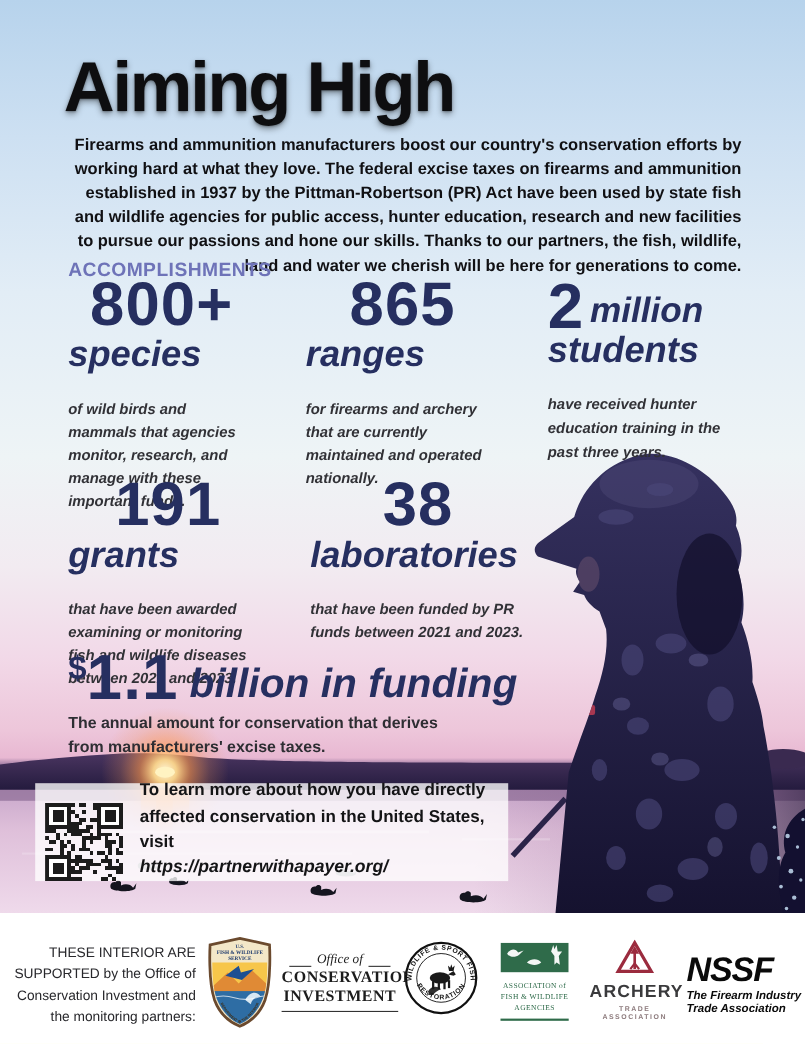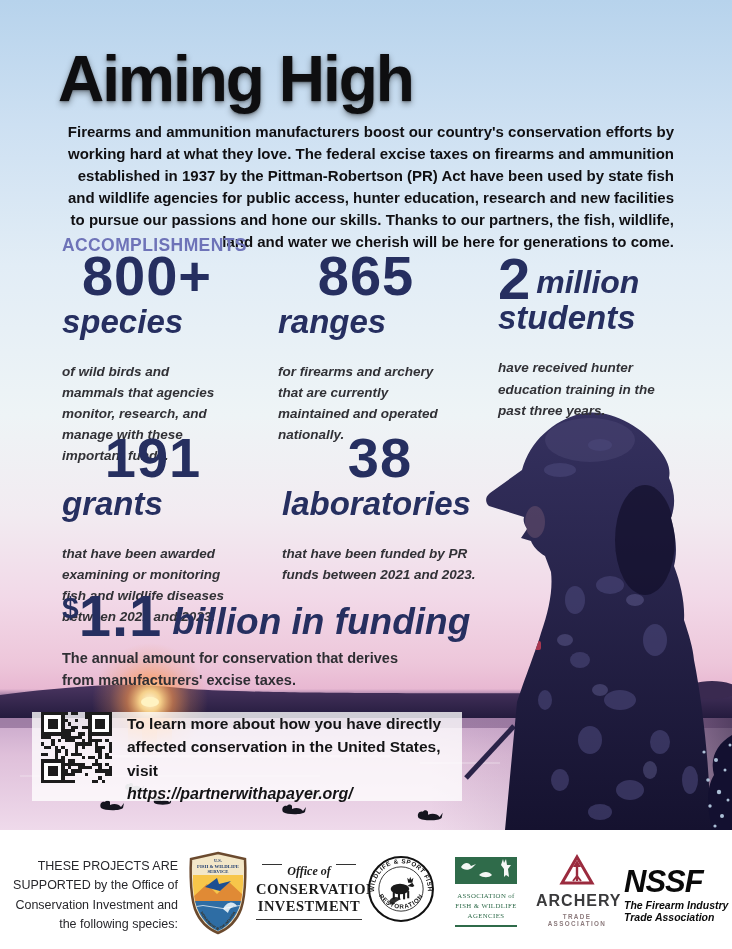--- a/index.html
+++ b/index.html
@@ -37,36 +37,36 @@
   
   .funding{position:absolute;left:62px;top:588px;color:#262f60;}
   .frow{display:flex;align-items:flex-start;}
   .cur{font-size:30px;font-weight:bold;margin-top:3px;}
   .fnum{font-size:58px;font-weight:bold;line-height:.95;letter-spacing:1px;}
   .funit{font-size:37px;font-weight:bold;font-style:italic;margin:13px 0 0 10px;}
   .fdesc{font-size:14.5px;font-weight:bold;color:#2e2e33;width:358px;
     line-height:1.5;margin-top:5px;}
   
   .qr-panel{position:absolute;left:32px;top:712px;width:430px;height:89px;
-    background:rgba(255,255,255,.78);display:flex;align-items:flex-start;}
+    background:rgba(255,255,255,.78);display:flex;align-items:flex-end;}
   .qr{width:71px;height:71px;margin-left:9px;flex:none;}
   .qr-text{margin-left:15px;font-size:15.5px;font-weight:bold;color:#141416;line-height:1.5;}
   .qr-url{font-style:italic;font-size:16px;}
   
   .last-updated{position:absolute;top:832px;right:5px;font-size:11.5px;color:#222;
     background:#fff;padding:1px 4px;}
   .footer{position:absolute;left:0;top:830px;width:732px;height:119px;background:#fff;}
   .support{position:absolute;left:12px;top:857px;width:166px;font-size:12.5px;
     line-height:1.54;color:#28282c;text-align:right;}
   .support span{display:block;}
   .logo{position:absolute;}
   .logo-usfws{left:187px;top:851px;}
   .logo-oci{left:256px;top:864px;width:106px;text-align:center;color:#1c1c1c;
     font-family:"Liberation Serif",serif;}
-  .oci-top{display:flex;align-items:flex-start;justify-content:center;gap:5px;font-weight:bold;}
+  .oci-top{display:flex;align-items:flex-end;justify-content:center;gap:5px;}
   .oci-top .rule{height:1px;background:#333;width:20px;}
   .oci-script{font-style:italic;font-size:12px;}
   .oci-main{font-weight:bold;font-size:14.5px;letter-spacing:.5px;line-height:1.15;margin-top:2px;}
   .oci-bottom{height:1px;background:#333;margin-top:5px;}
   .logo-wsfr{left:367px;top:855px;}
   .logo-afwa{left:455px;top:857px;width:62px;text-align:center;}
   .afwa-text{font-family:"Liberation Serif",serif;color:#2f6b4a;font-size:6.8px;
     letter-spacing:.4px;line-height:1.5;margin-top:3px;}
   .afwa-rule{height:2px;background:#2f6b4a;margin-top:3px;}
   .logo-archery{left:536px;top:854px;width:82px;text-align:center;}
@@ -382,24 +382,24 @@
       <div>To learn more about how you have directly</div>
       <div>affected conservation in the United States, visit</div>
       <div class="qr-url">https://partnerwithapayer.org/</div>
     </div>
   </div>
 
   <div class="last-updated">Last updated March 2026</div>
 
   <div class="footer"></div>
   <div class="support">
-    <span>THESE PROJECTS ARE</span>
+    <span>THESE INTERIOR ARE</span>
     <span>SUPPORTED by the Office of</span>
     <span>Conservation Investment and</span>
-    <span>the following species:</span>
+    <span>the monitoring partners:</span>
   </div>
 
   <div class="logo logo-usfws">
     <svg width="62" height="84" viewBox="0 0 62 84">
       <defs>
           <clipPath id="shieldClip">
         <path d="M31,4 L56,9 C56,9 58,40 52,57 C46,72 36,78 31,80 C26,78 16,72 10,57 C4,40 6,9 6,9 Z"></path>
       </clipPath>
         </defs>
       <path d="M31,2 L58,8 C58,8 60,40 54,58 C48,74 36,80 31,82 C26,80 14,74 8,58 C2,40 4,8 4,8 Z" fill="#f3e7c8" stroke="#6b4a2e" stroke-width="2.5"></path>

